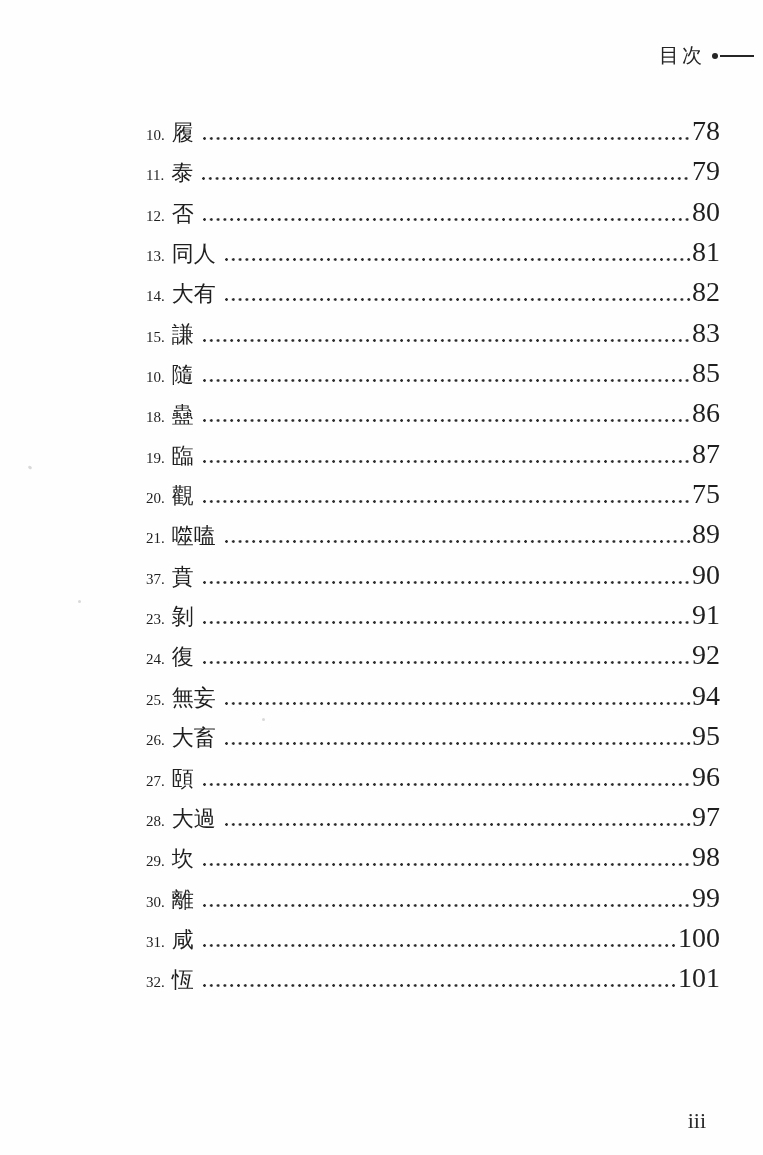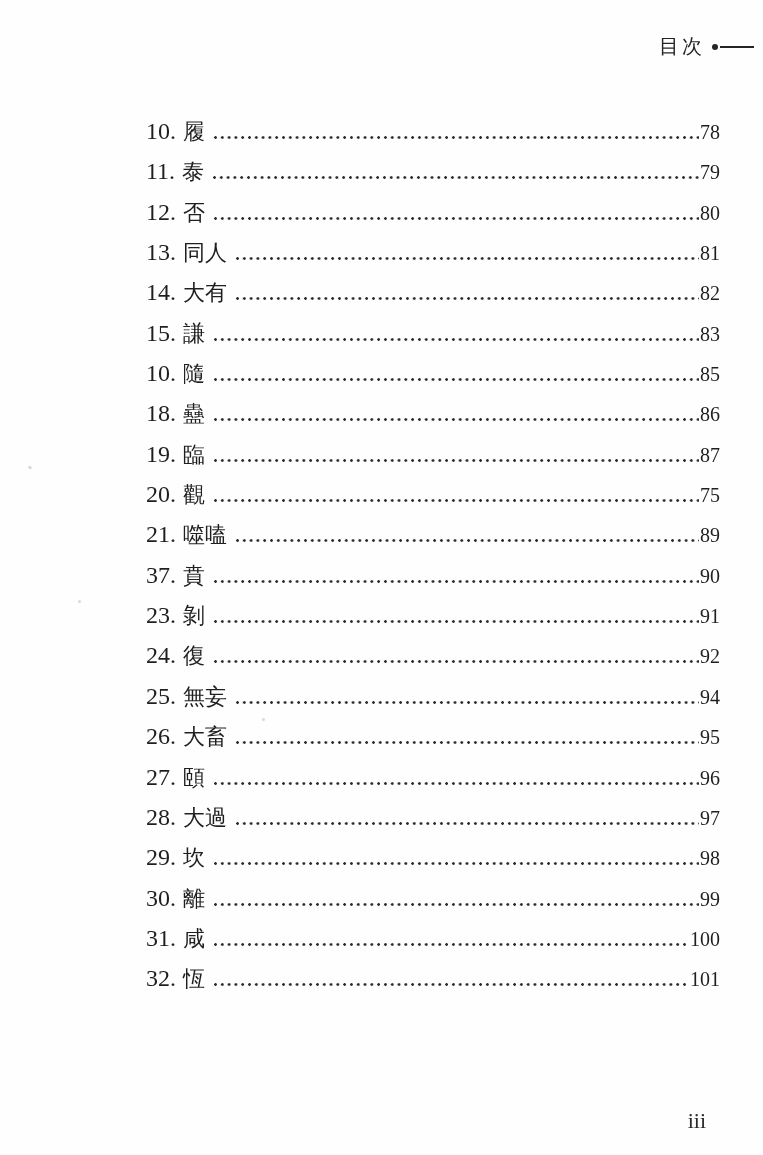--- a/index.html
+++ b/index.html
@@ -14,21 +14,21 @@
     margin: 0 auto;
     background: #fefefe;
     overflow: hidden;
     font-family: "Liberation Serif", "DejaVu Serif", serif;
     color: #1f1f1f;
   }
 
   
   .page-header {
     position: absolute;
-    top: 33px;
+    top: 42px;
     right: 9px;
     display: flex;
     align-items: center;
   }
   .header-title {
     font-size: 20px;
     letter-spacing: 3px;
     color: #252525;
   }
   .header-bullet {
@@ -53,38 +53,38 @@
     top: 111px;
   }
   .row {
     display: flex;
     align-items: baseline;
     height: 40.35px;
     white-space: nowrap;
   }
   .row > span { line-height: 40.35px; }
   .num {
-    font-size: 24px;
+    font-size: 15px;
   }
   .hanzi {
     font-size: 22px;
     margin-left: 7px;
   }
   .leader {
     flex: 1 1 auto;
     align-self: baseline;
     height: 3px;
     margin: 0 1px 0 9px;
     background-image: radial-gradient(circle at 1.5px 1.5px, #2b2b2b 1.15px, rgba(0,0,0,0) 1.55px);
     background-size: 6.8px 3px;
     background-repeat: repeat-x;
     background-position: left bottom;
   }
   .pagenum {
-    font-size: 20px;
+    font-size: 28px;
   }
 
   
   .folio {
     position: absolute;
     right: 57px;
     bottom: 21px;
     font-size: 22px;
     color: #2a2a2a;
   }

